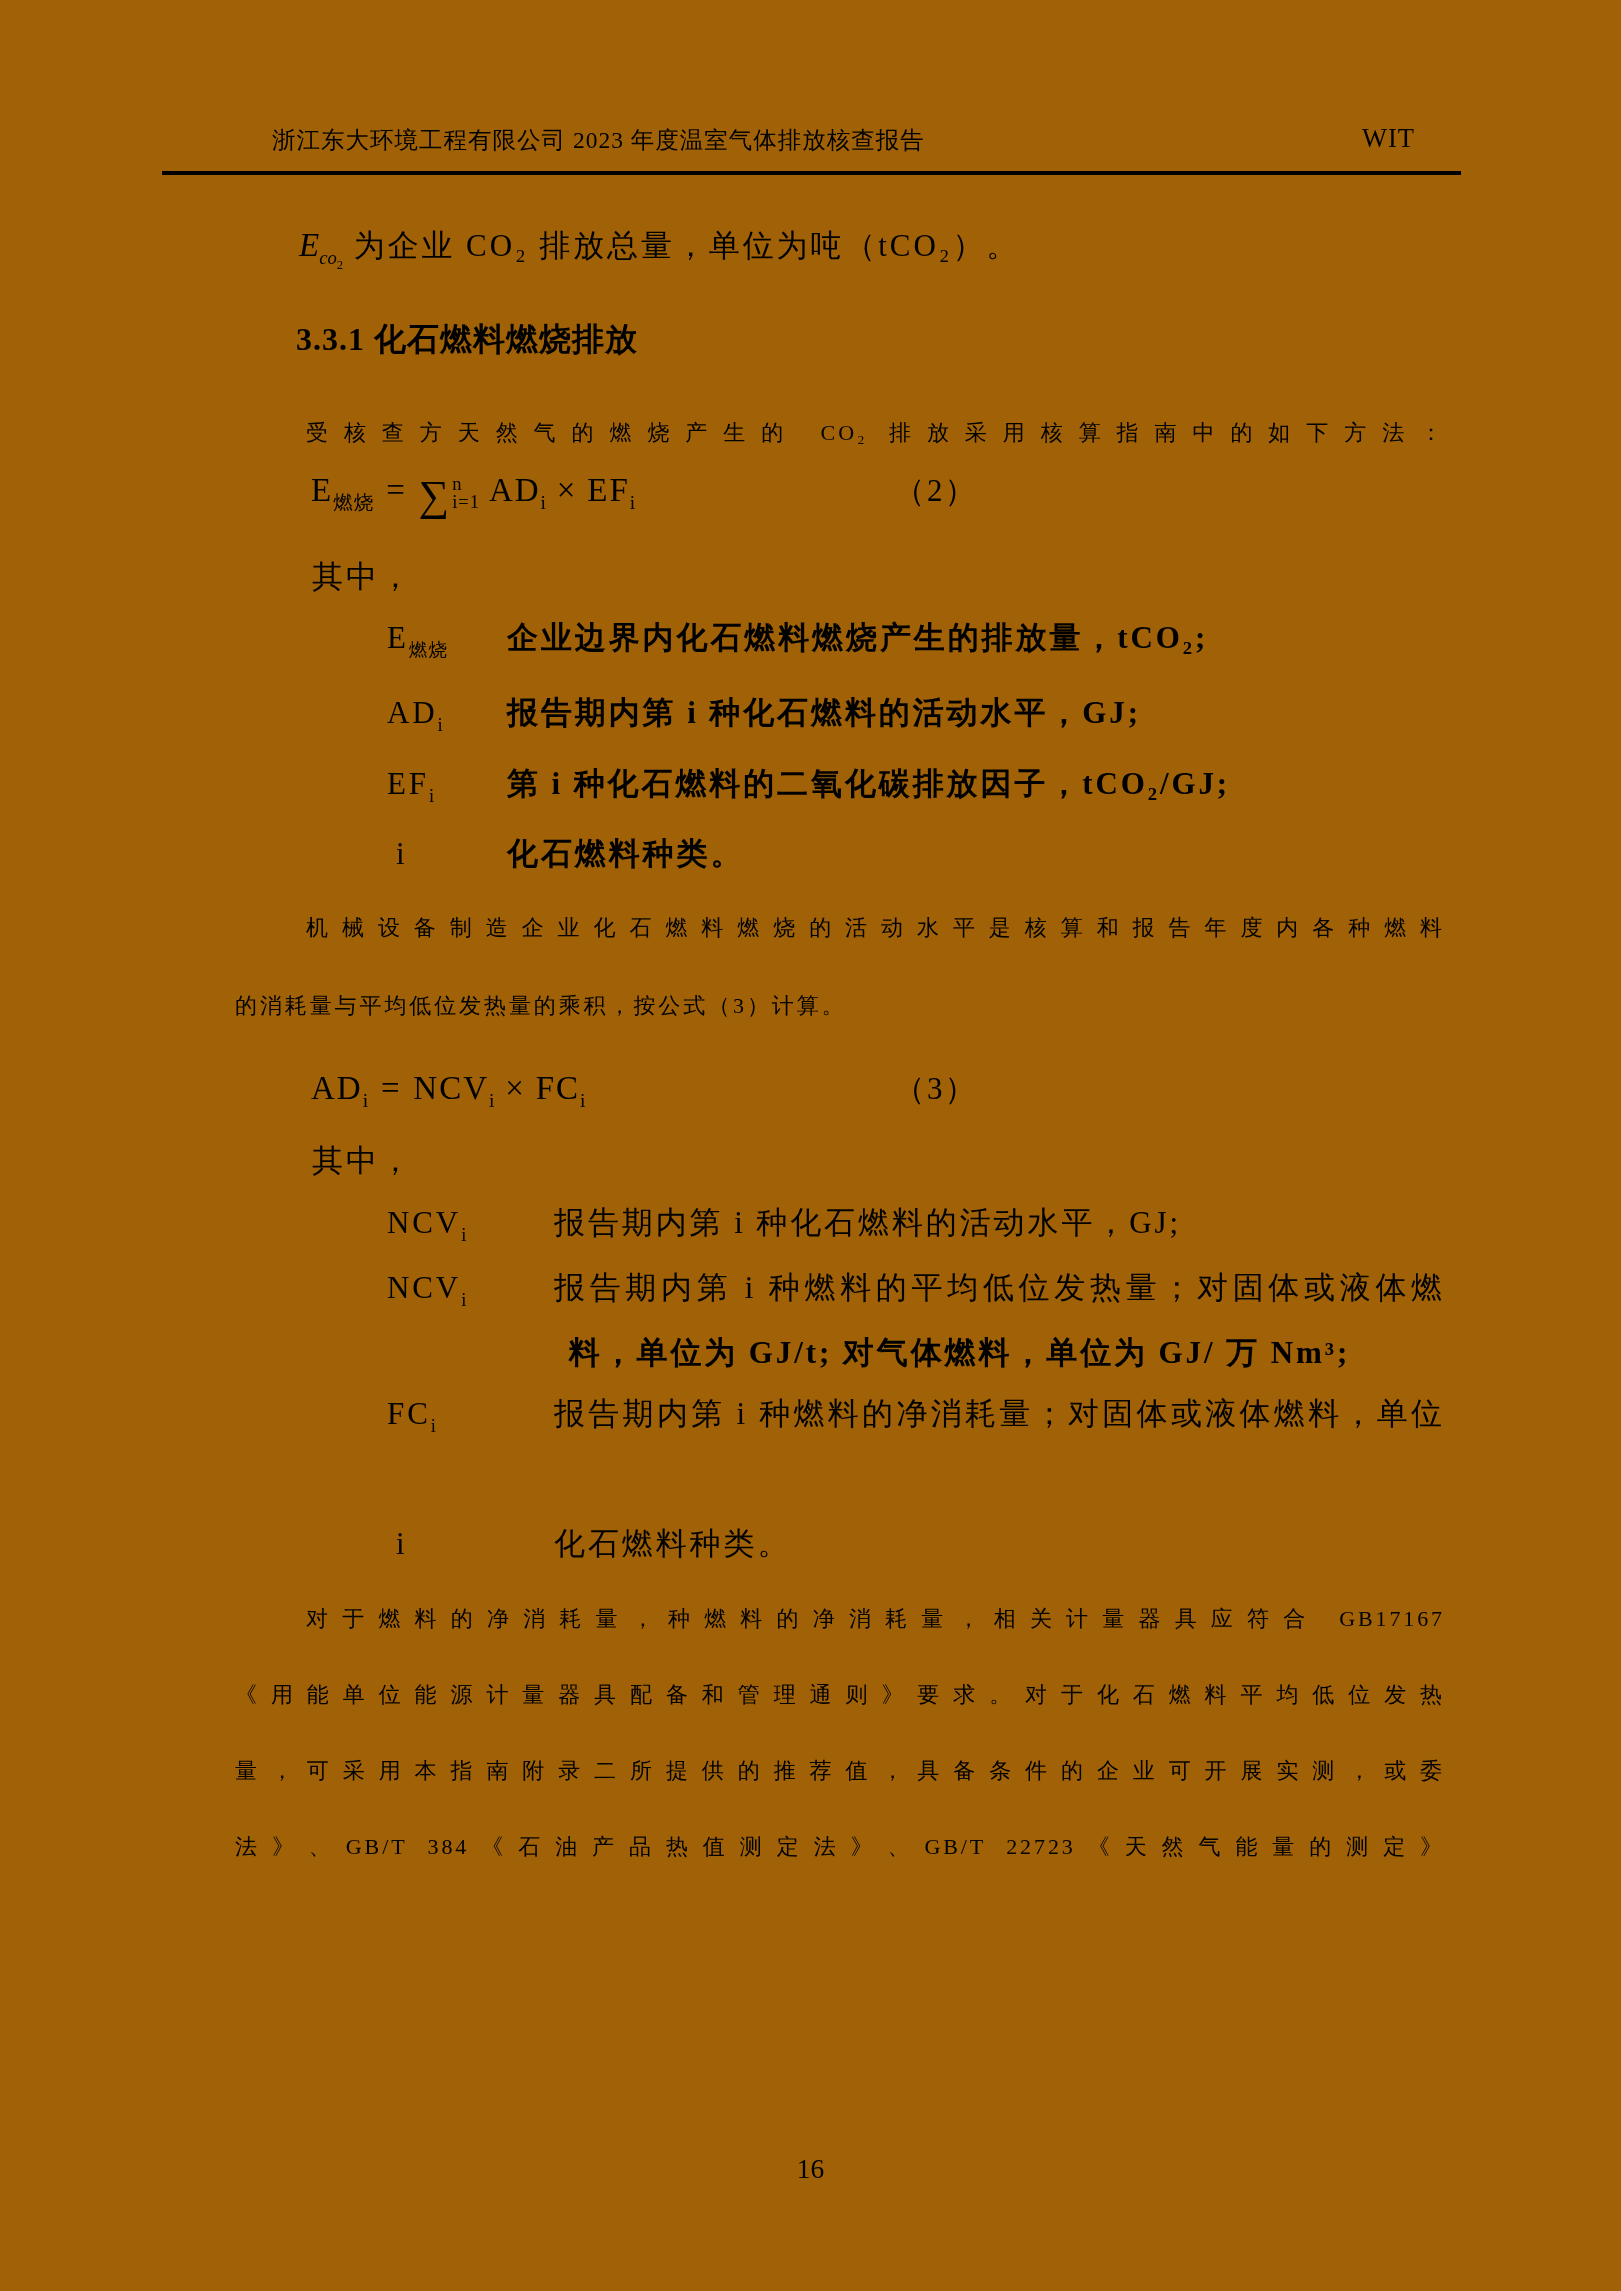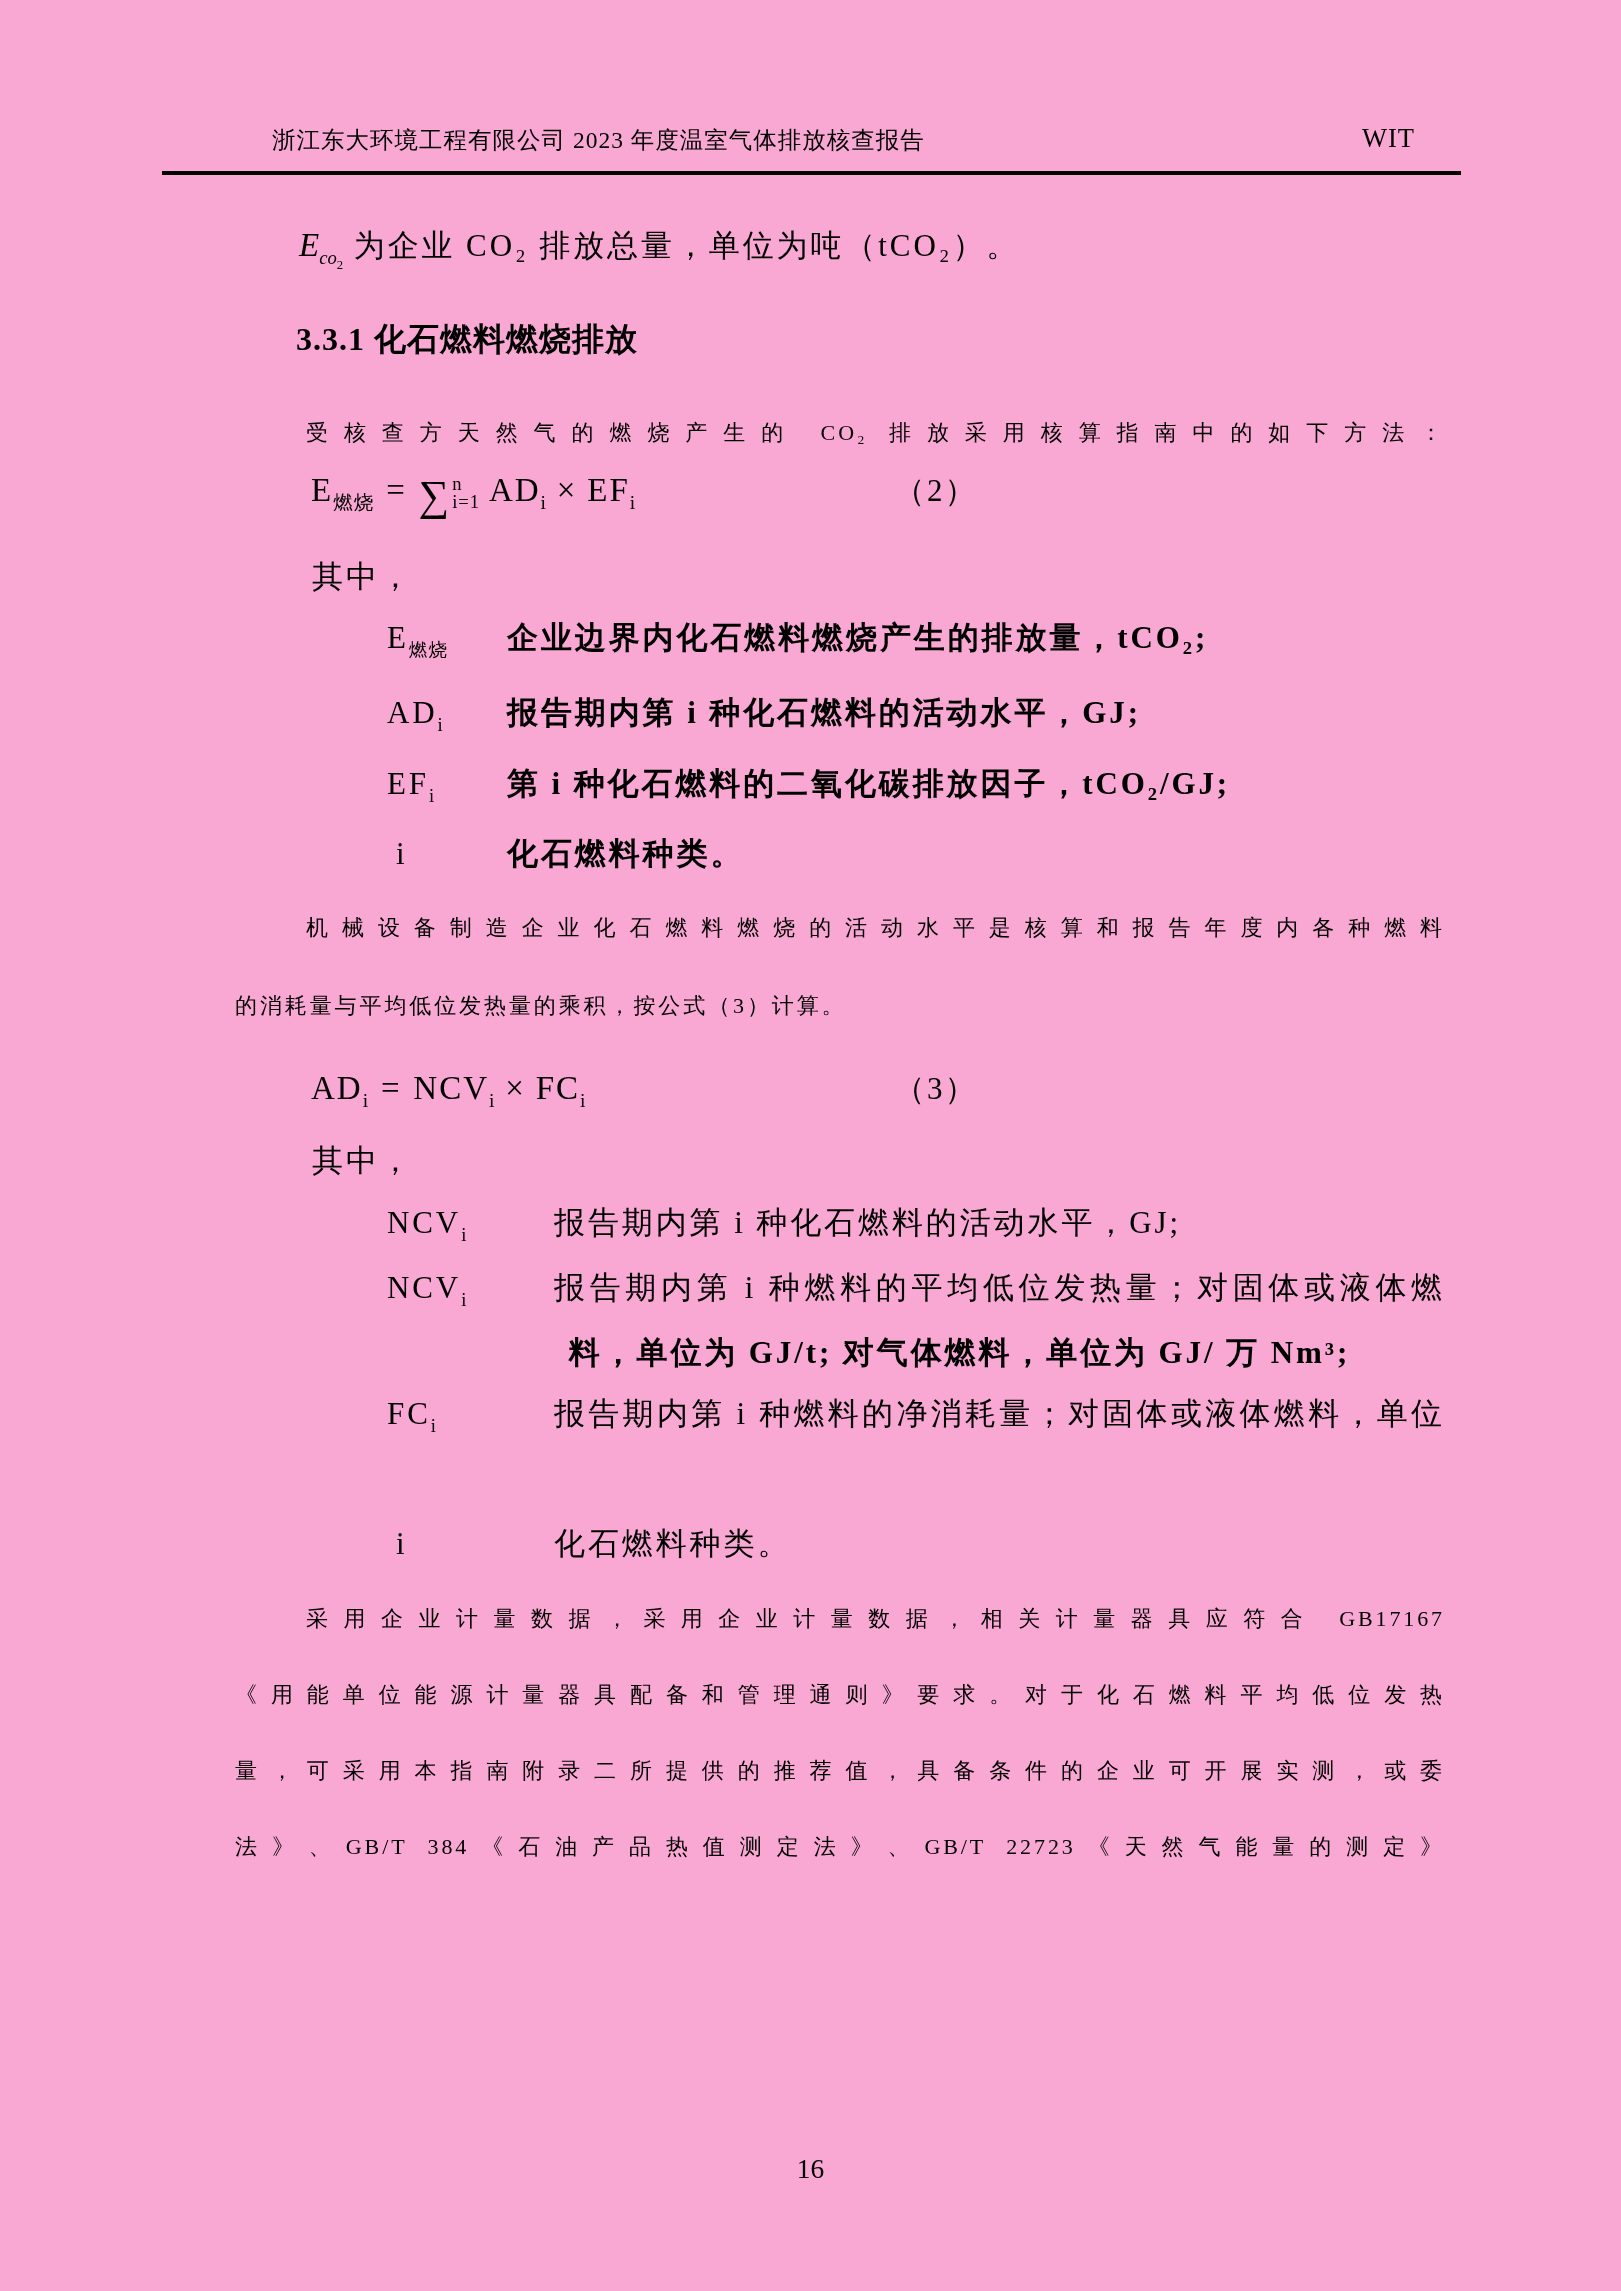--- a/index.html
+++ b/index.html
@@ -1,17 +1,17 @@
 <!DOCTYPE html>
 <html><head>
 <meta charset="utf-8">
 <style>
   html,body{margin:0;padding:0;background:#ffffff;}
   .page{
-    position:relative;width:1621px;height:2292px;background:#f9a8d4;color:#000;
+    position:relative;width:1621px;height:2292px;background:#a16207;color:#000;
     font-family:"Liberation Serif","DejaVu Serif",serif;overflow:hidden;
   }
   .abs{position:absolute;}
   
   .hdr-title{left:272px;top:125px;font-size:23.5px;letter-spacing:1px;line-height:31px;}
   .hdr-badge{left:1362px;top:123px;font-size:26.5px;letter-spacing:1px;line-height:31px;}
   .hdr-rule{left:162px;top:171px;width:1299px;height:3.9px;background:#000;}
   
   .intro{left:299px;top:222px;font-size:31px;letter-spacing:2.9px;line-height:47px;white-space:nowrap;}
   .it{font-style:italic;}
@@ -140,21 +140,21 @@
     </div>
   </div>
   <div class="abs defrow dr2d">
     <span class="term ti"><span>i</span><sub></sub></span>
     <div class="def d2">
         <div class="defline">化石燃料种类。</div>
       </div>
   </div>
 
   <div class="abs para p3">
-    <div class="pline jf ind">采用企业计量数据，采用企业计量数据，相关计量器具应符合 GB17167</div>
+    <div class="pline jf ind">对于燃料的净消耗量，种燃料的净消耗量，相关计量器具应符合 GB17167</div>
     <div class="pline jf">《用能单位能源计量器具配备和管理通则》要求。对于化石燃料平均低位发热</div>
     <div class="pline jf">量，可采用本指南附录二所提供的推荐值，具备条件的企业可开展实测，或委</div>
     <div class="pline jf">法》、GB/T 384《石油产品热值测定法》、GB/T 22723《天然气能量的测定》</div>
   </div>
 
   <div class="abs pageno">16</div>
 
 </div>
 
 

